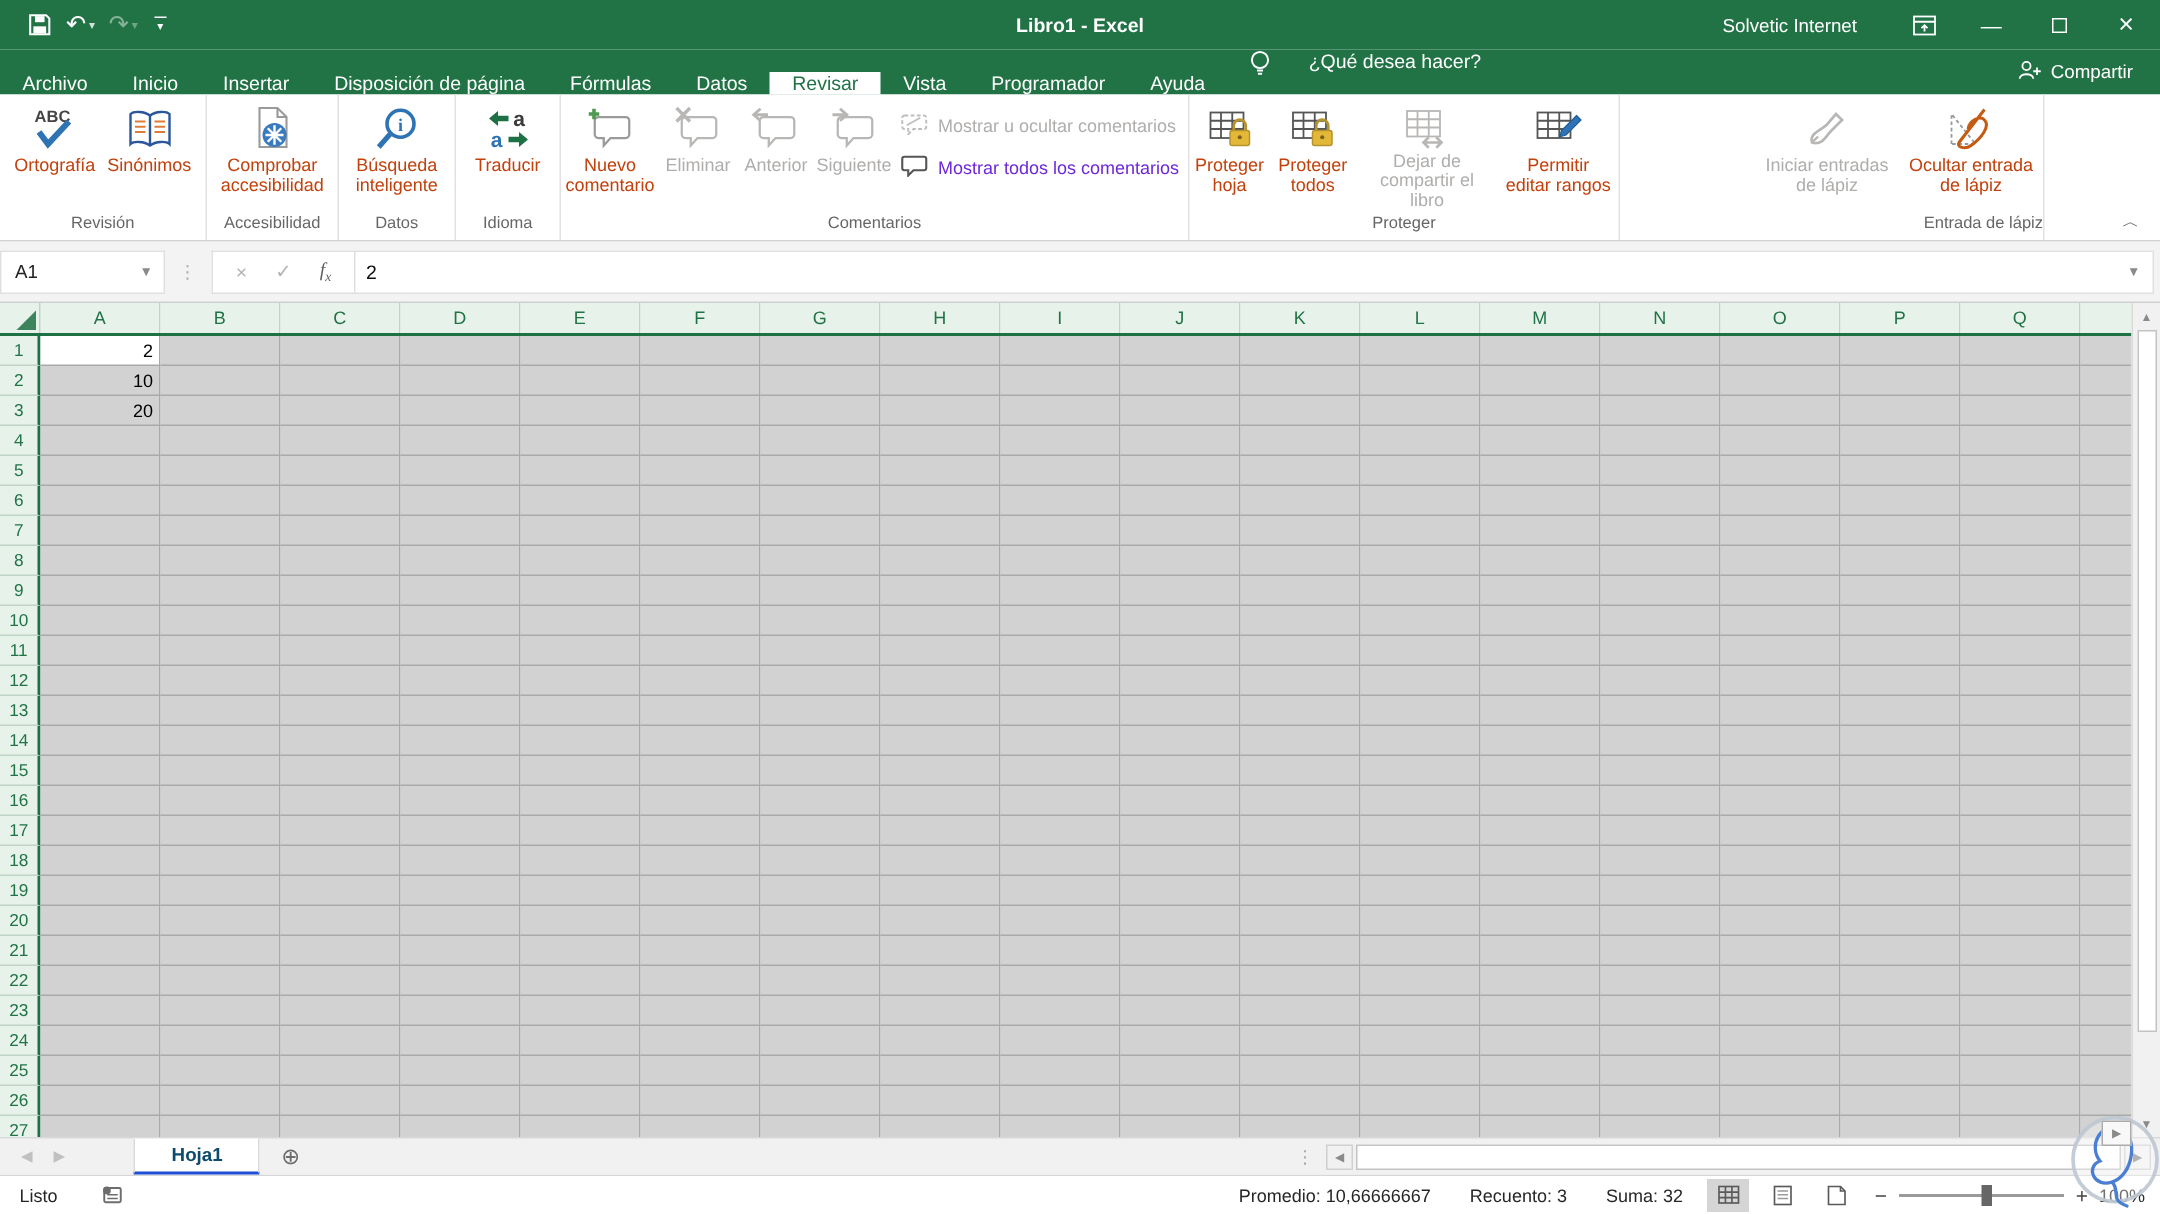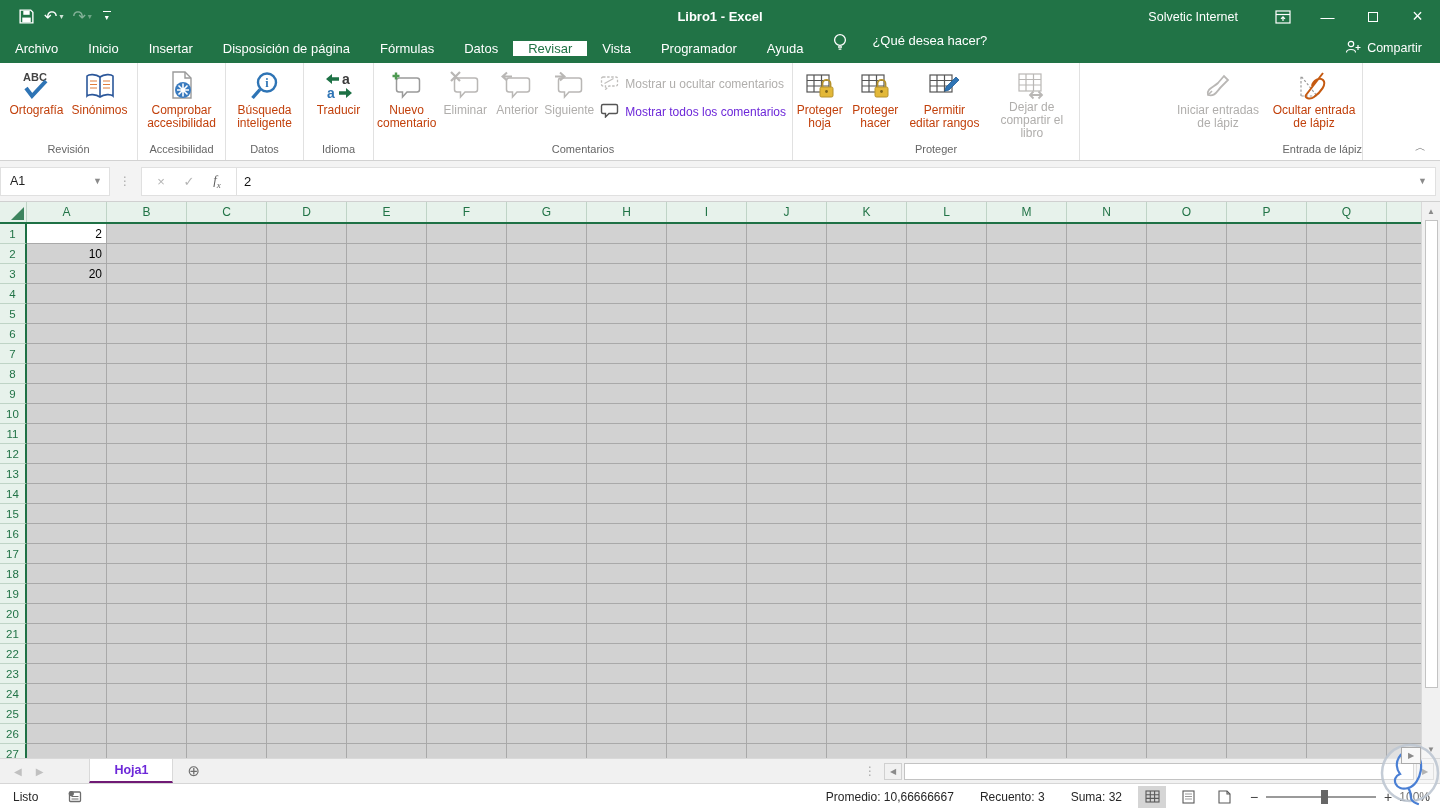--- a/index.html
+++ b/index.html
@@ -70,21 +70,21 @@
   .cell.partial { width:34px; border-right:none; }
 
   .vscroll { position:absolute; right:0; top:0; width:19px; height:556px; background:#f1f1f1; border-left:1px solid #d9d9d9; display:flex; flex-direction:column; align-items:center; }
   .vs-arrow { height:18px; width:100%; display:flex; align-items:center; justify-content:center; color:#8a8a8a; font-size:8px; }
   .vs-thumb { width:13px; height:468px; background:#fff; border:1px solid #c3c3c3; }
   .vs-down { margin-top:auto; }
 
   
   .sheetbar { height:25px; background:#f1f1f1; display:flex; align-items:stretch; border-top:1px solid #d9d9d9; font-size:12px; position:relative; }
   .nav-arrows { display:flex; align-items:center; gap:14px; padding:0 12px 0 14px; color:#c0c0c0; font-size:10px; }
-  .stab { margin-left:34px; background:#fff; border-bottom:2px solid #701a75; border-left:1px solid #d9d9d9; border-right:1px solid #d9d9d9; color:#6d28d9; font-weight:bold; font-size:12.5px; display:flex; align-items:center; padding:0 24px; }
+  .stab { margin-left:34px; background:#fff; border-bottom:2px solid #1d4ed8; border-left:1px solid #d9d9d9; border-right:1px solid #d9d9d9; color:#0c4a6e; font-weight:bold; font-size:12.5px; display:flex; align-items:center; padding:0 24px; }
   .add-sheet { display:flex; align-items:center; padding:0 14px; color:#6d6d6d; font-size:15px; }
   .sb-split { margin-left:auto; display:flex; align-items:center; color:#a8a8a8; padding-right:8px; }
   .hscroll { display:flex; align-items:center; width:556px; padding-right:6px; }
   .hs-arrow { width:18px; height:17px; background:#f1f1f1; border:1px solid #d0d0d0; display:flex; align-items:center; justify-content:center; color:#8a8a8a; font-size:8px; }
   .hs-thumb { flex:1; height:17px; background:#fff; border:1px solid #c3c3c3; margin:0 2px; }
 
   
   .statusbar { height:26px; background:#fff; border-top:1px solid #d6d6d6; display:flex; align-items:center; font-size:12px; color:#262626; }
   .sb-mode { padding-left:13px; width:66px; }
   .sb-macro { display:flex; align-items:center; }
@@ -141,21 +141,21 @@
     <span class="win-btn">
         <span class="max-box"></span>
       </span>
     <span class="win-btn">
         <span class="close-glyph">×</span>
       </span>
   </div>
 </div>
 
 <div class="tabrow">
-  <div id="menu-tabs" style="display:flex;align-items:center;">
+  <div id="menu-tabs" style="display:flex;align-items:flex-end;">
       <div class="mtab">Archivo</div>
       <div class="mtab">Inicio</div>
       <div class="mtab">Insertar</div>
       <div class="mtab">Disposición de página</div>
       <div class="mtab">Fórmulas</div>
       <div class="mtab">Datos</div>
       <div class="mtab active">Revisar</div>
       <div class="mtab">Vista</div>
       <div class="mtab">Programador</div>
       <div class="mtab">Ayuda</div>
@@ -333,45 +333,45 @@
               <svg width="30" height="30" viewBox="0 0 30 30">
                 <g stroke="#555" fill="#fff" stroke-width="1.2">
                   <rect x="2" y="4" width="22" height="17"></rect>
                   <path d="M2 9.5 h22 M2 15 h22 M9 4 v17 M16.5 4 v17"></path>
                 </g>
                 <rect x="15" y="16" width="13" height="10" rx="1.5" fill="#e3b838" stroke="#b5922c" stroke-width="1"></rect>
                 <path d="M17.5 16 v-3.2 a4 4 0 0 1 8 0 v3.2" fill="none" stroke="#b5922c" stroke-width="1.8"></path>
                 <circle cx="21.5" cy="20.5" r="1.4" fill="#7c6219"></circle>
               </svg>
             </span>
-            <span>Proteger hacer</span>
+            <span>Proteger todos</span>
+          </div>
+          <div class="rbtn disabled">
+            <span class="ric">
+              <svg width="30" height="30" viewBox="0 0 30 30">
+                <g stroke="#b9b7b5" fill="#fff" stroke-width="1.2">
+                  <rect x="2" y="4" width="22" height="17"></rect>
+                  <path d="M2 9.5 h22 M2 15 h22 M9 4 v17 M16.5 4 v17"></path>
+                </g>
+                <path d="M13 25 h12 M16.5 21.5 l-3.5 3.5 l3.5 3.5 M21.5 21.5 l3.5 3.5 l-3.5 3.5" fill="none" stroke="#b9b7b5" stroke-width="1.8"></path>
+              </svg>
+            </span>
+            <span>Dejar de compartir el libro</span>
           </div>
           <div class="rbtn">
             <span class="ric">
               <svg width="32" height="30" viewBox="0 0 32 30">
                 <g stroke="#555" fill="#fff" stroke-width="1.2">
                   <rect x="2" y="4" width="22" height="17"></rect>
                   <path d="M2 9.5 h22 M2 15 h22 M9 4 v17 M16.5 4 v17"></path>
                 </g>
                 <path d="M28 6 l3 3 -10 10 -4.2 1.2 1.2 -4.2 z" fill="#2e74b5" stroke="#1f5d96" stroke-width="0.8"></path>
               </svg>
             </span>
             <span>Permitir editar rangos</span>
-          </div>
-          <div class="rbtn disabled">
-            <span class="ric">
-              <svg width="30" height="30" viewBox="0 0 30 30">
-                <g stroke="#b9b7b5" fill="#fff" stroke-width="1.2">
-                  <rect x="2" y="4" width="22" height="17"></rect>
-                  <path d="M2 9.5 h22 M2 15 h22 M9 4 v17 M16.5 4 v17"></path>
-                </g>
-                <path d="M13 25 h12 M16.5 21.5 l-3.5 3.5 l3.5 3.5 M21.5 21.5 l3.5 3.5 l-3.5 3.5" fill="none" stroke="#b9b7b5" stroke-width="1.8"></path>
-              </svg>
-            </span>
-            <span>Dejar de compartir el libro</span>
           </div>
         </div>
         <div class="rgroup-label">Proteger</div>
       </div>
       <div class="rgroup" style="width: 283px; align-items: flex-end;">
         <div class="rgroup-body">
           <div class="rbtn disabled">
             <span class="ric">
               <svg width="32" height="30" viewBox="0 0 32 30">
                 <path d="M6 24 C4 18 12 16 16 12 L22 5 L26 9 L19 16 C15 20 13 26 6 24 Z" fill="none" stroke="#b9b7b5" stroke-width="1.8"></path>

